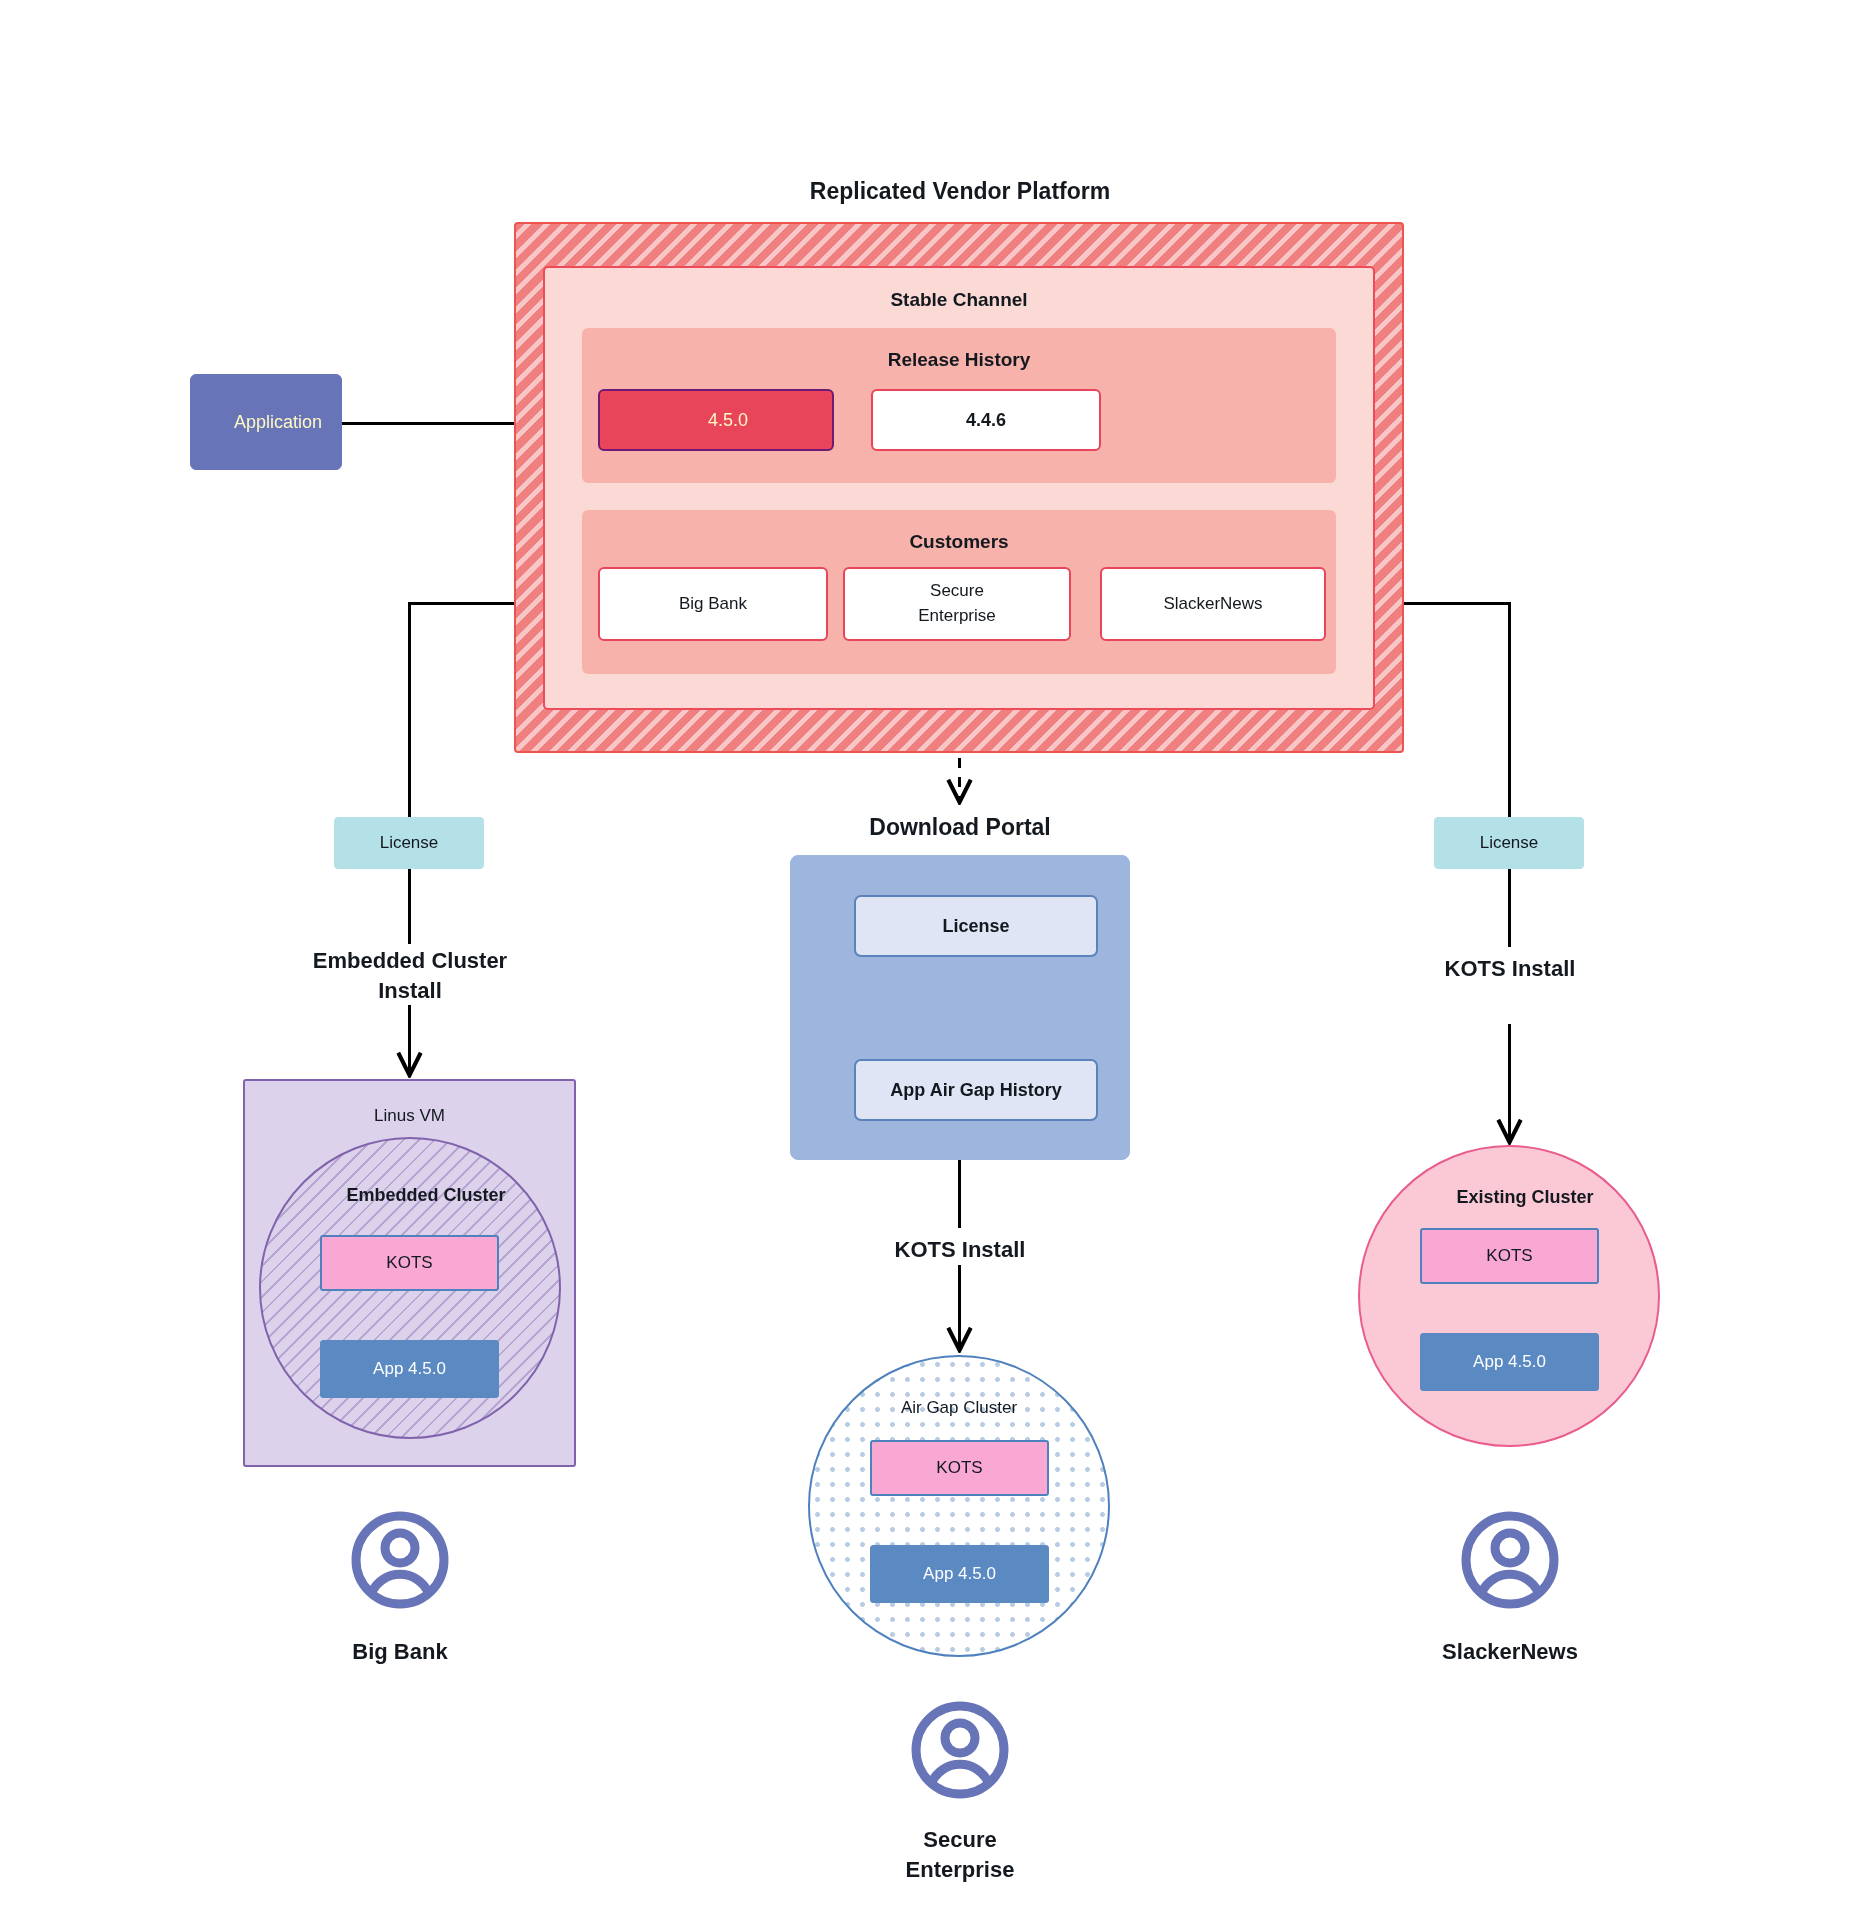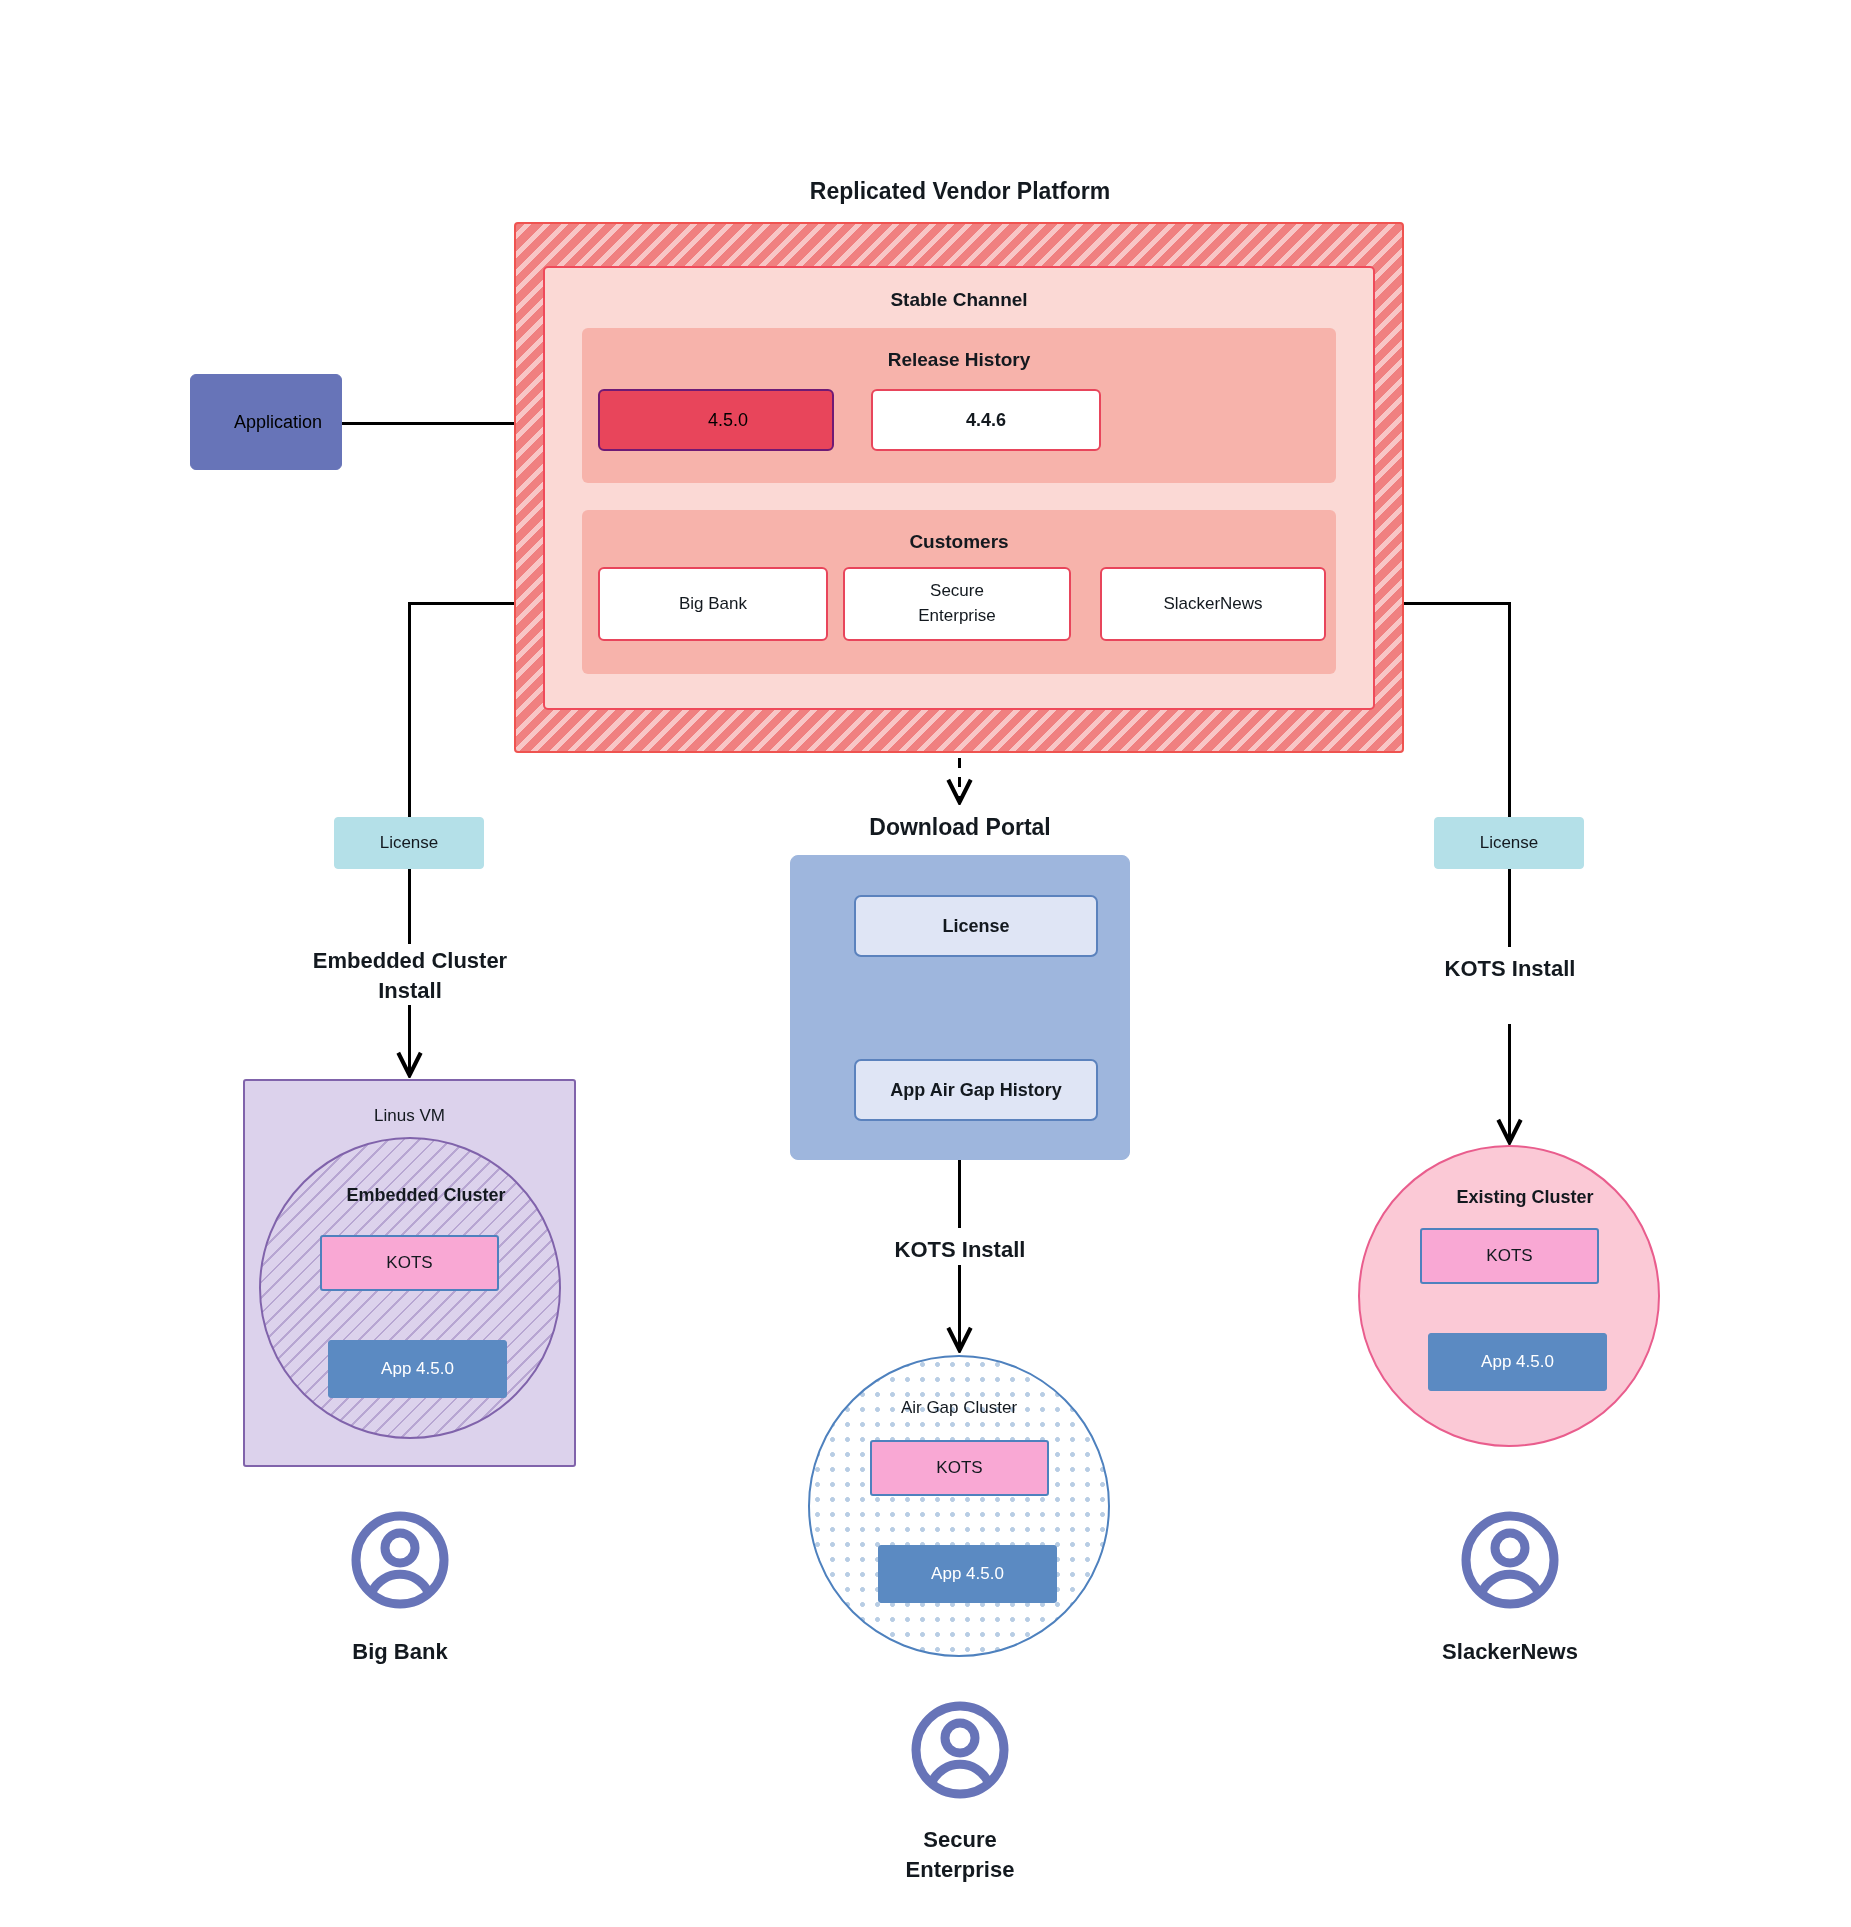--- a/index.html
+++ b/index.html
@@ -16,21 +16,21 @@
     background:#ffffff;
   }
   .abs{position:absolute;box-sizing:border-box;}
   .ctr{display:flex;align-items:center;justify-content:center;text-align:center;}
 
   
   .title-lg{font-size:23px;font-weight:700;color:#13191f;}
   .title-md{font-size:19px;font-weight:700;color:#13191f;}
   .lbl-reg{font-size:17px;font-weight:400;color:#13191f;}
   .lbl-bold{font-size:18px;font-weight:700;color:#13191f;margin-left:16px;}
-  .lbl-white{font-size:18px;font-weight:400;color:#000000;padding-left:24px;}
+  .lbl-white{font-size:18px;font-weight:400;color:#fef9c3;padding-left:24px;}
   .lbl-white-sm{font-size:17px;font-weight:400;color:#ffffff;}
   .lbl-22{font-size:22px;font-weight:700;color:#13191f;}
 
   
   .vendor-outer{
     background-color:#f08080;
     background-image:repeating-linear-gradient(
        -45deg,
        rgba(255,255,255,.55) 0px, rgba(255,255,255,.55) 5px,
        rgba(255,255,255,0) 5px, rgba(255,255,255,0) 13px);
@@ -113,21 +113,20 @@
   }
   .kots-box{
     background:#f9a8d4;
     border:2px solid #4e81be;
     border-radius:3px;
   }
   .appver-box{
     background:#5b8ac2;
     border:1px solid #5b8ac2;
     border-radius:3px;
-    margin-left:8px;
   }
 
   
   .ln-v{position:absolute;width:3px;background:#000000;}
   .ln-h{position:absolute;height:3px;background:#000000;}
   svg.arrowlayer{position:absolute;left:0;top:0;width:1851px;height:1927px;pointer-events:none;}
 </style>
 </head>
 <body>
 

